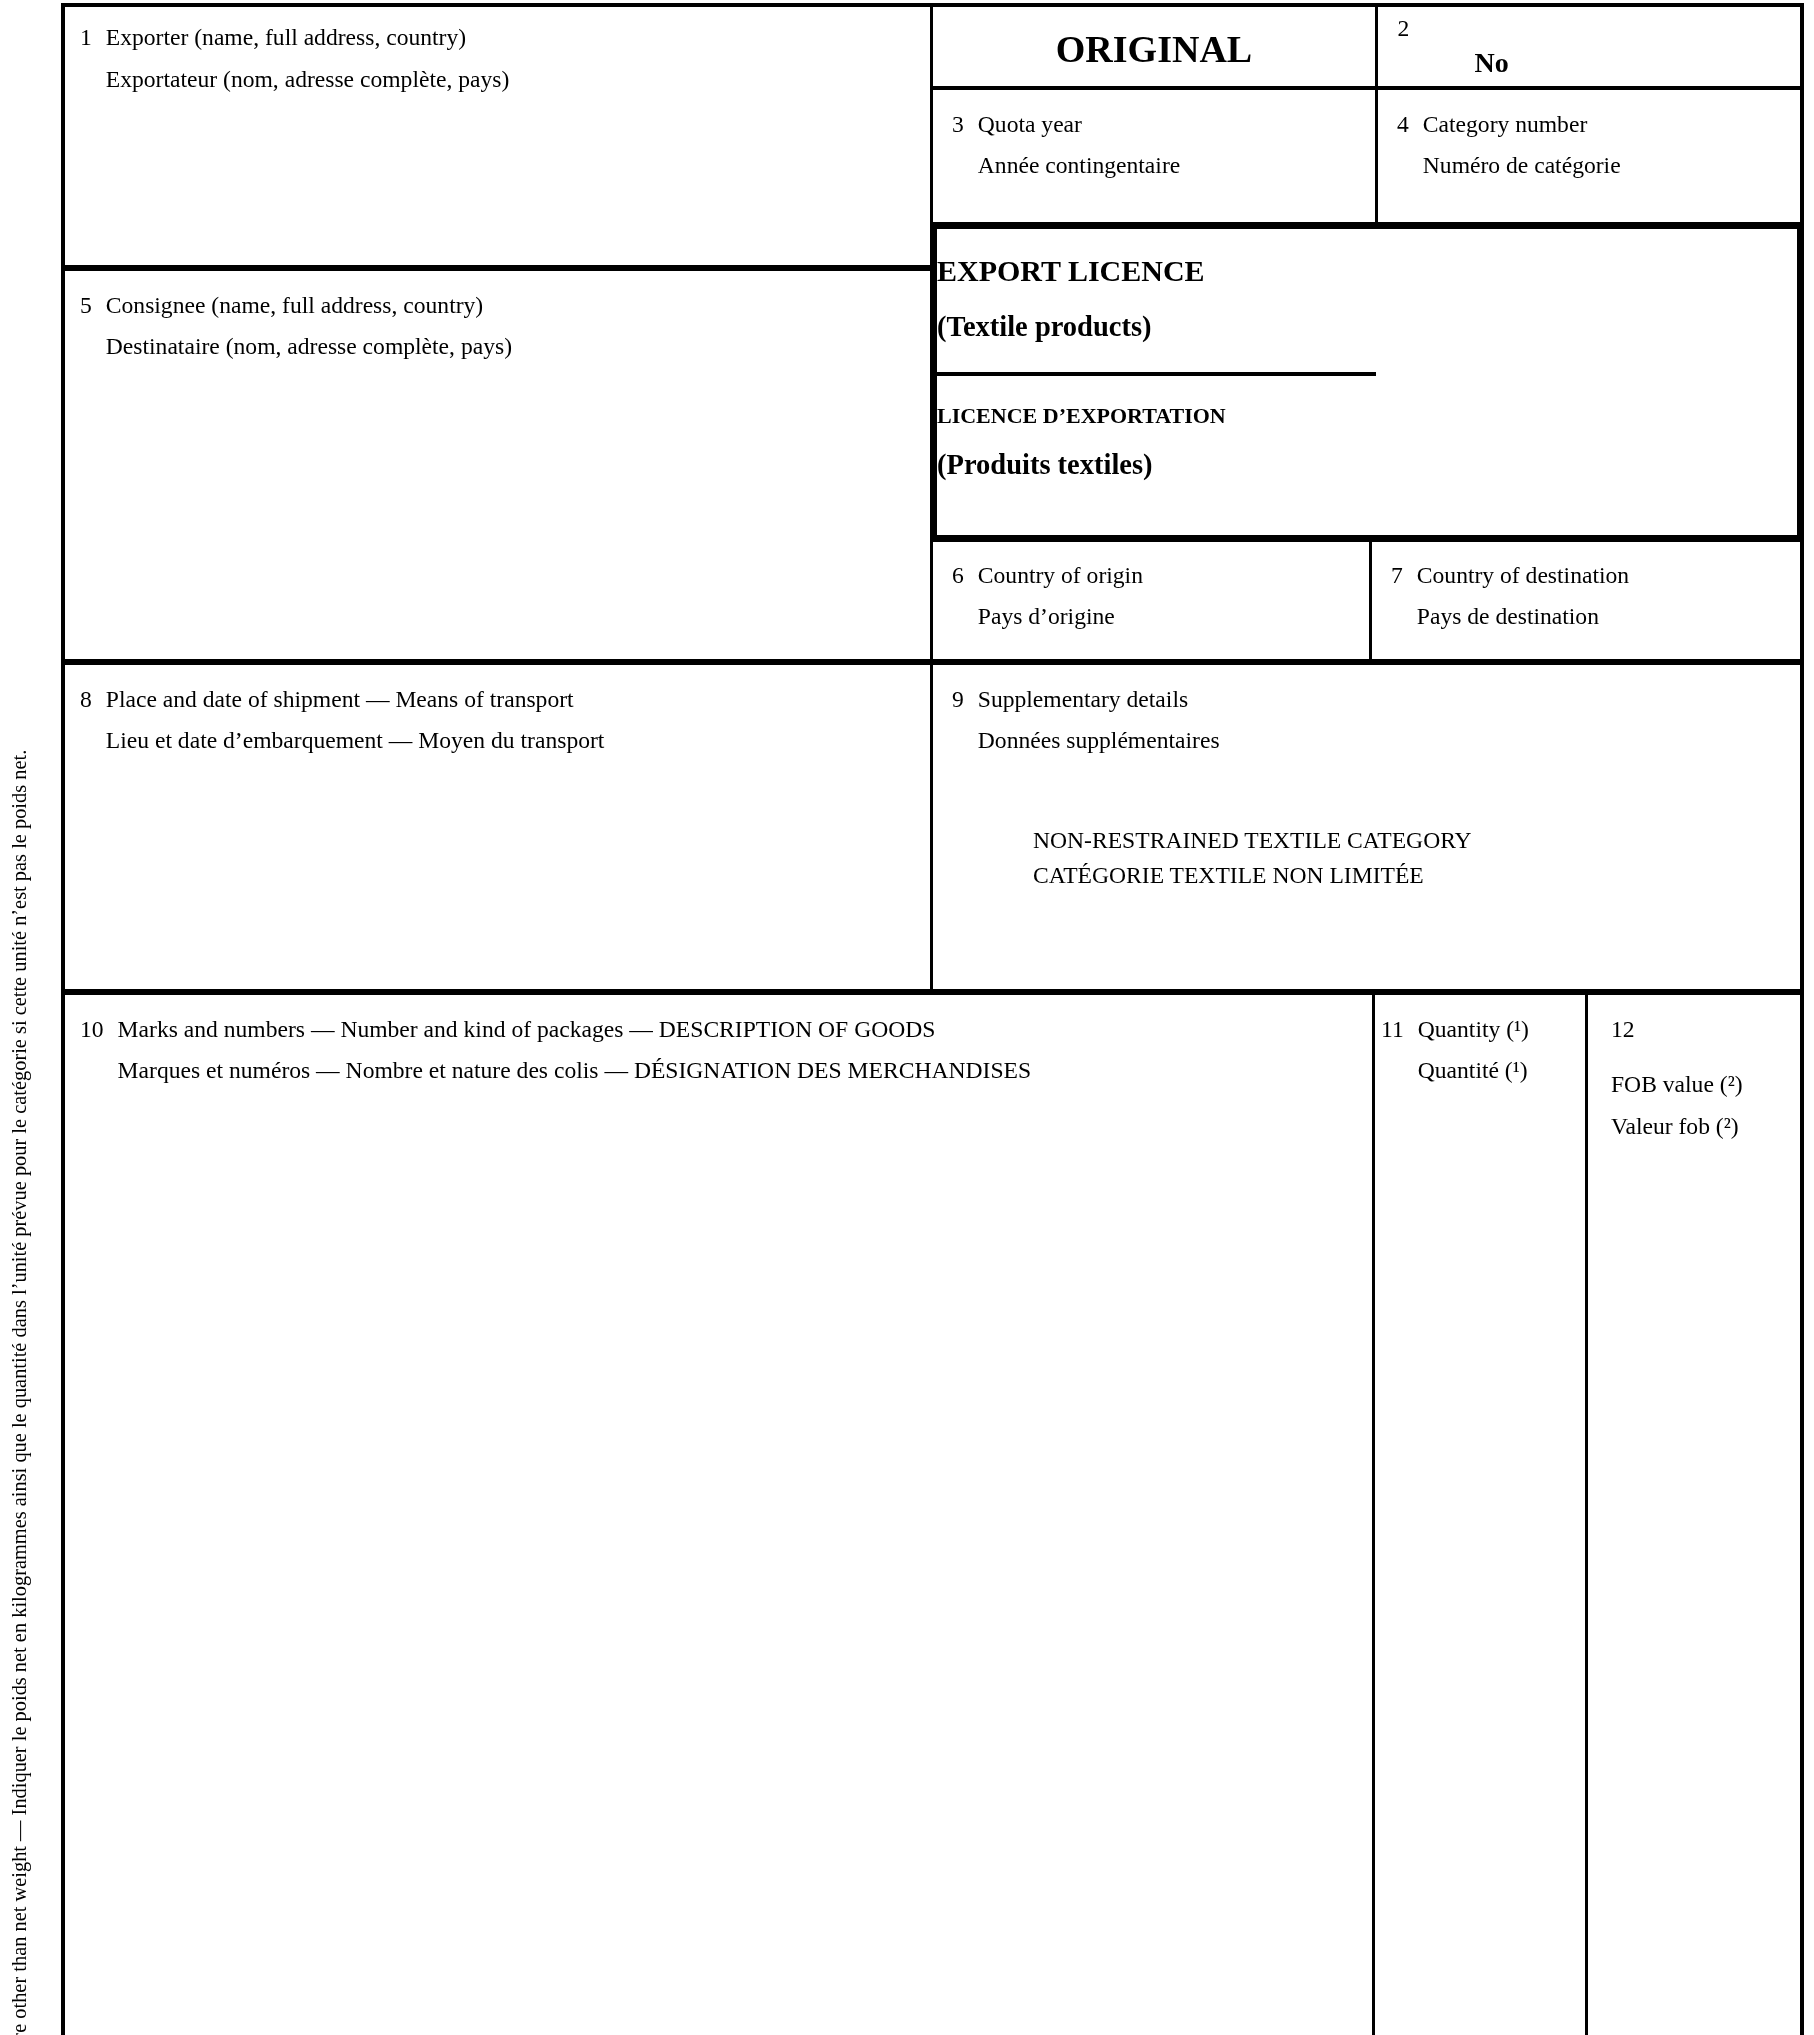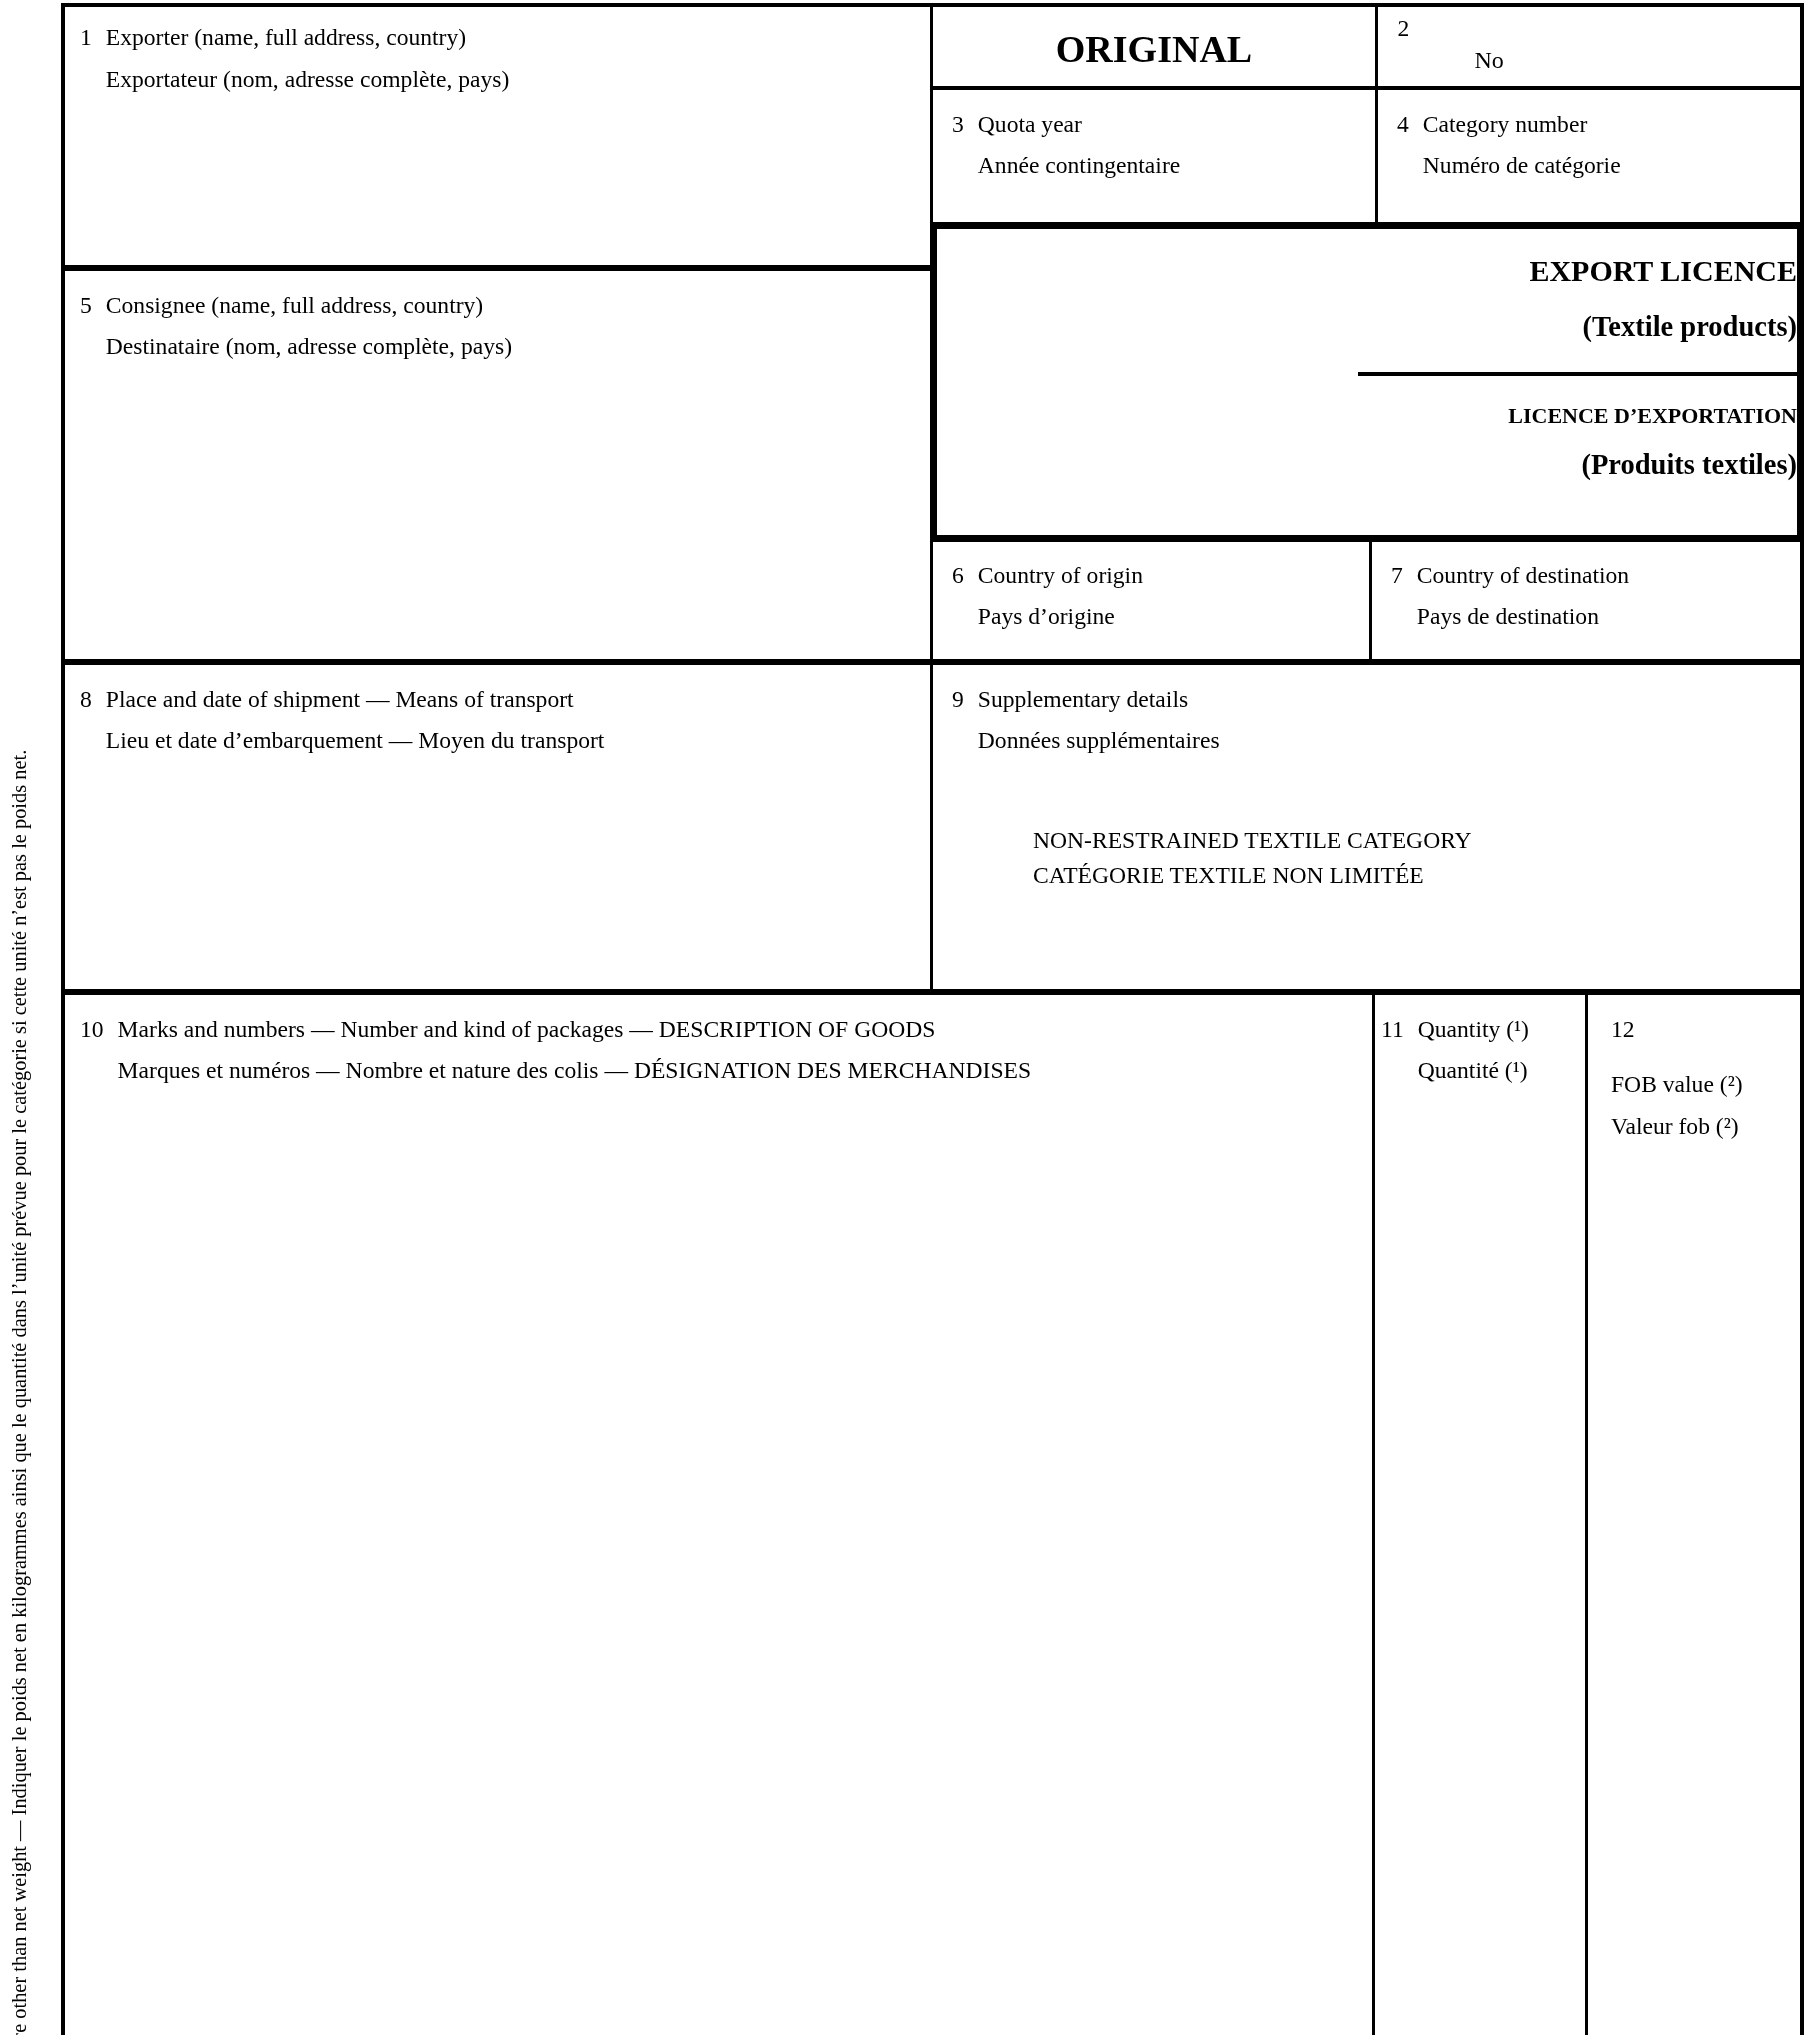--- a/index.html
+++ b/index.html
@@ -13,22 +13,22 @@
   }
   .cell{position:absolute;box-sizing:border-box;border:0 solid #000;}
   .frame{position:absolute;left:61px;top:3.3px;width:1743px;height:2711px;
          border:4.1px solid #000;box-sizing:border-box;pointer-events:none;}
   .lbl{display:flex;gap:14px;padding:14px 16.3px 0 19px;font-size:23.6px;line-height:1.75;}
   .lbl .num{flex:none;}
   .lbl .txt{display:block;}
   .center-bold{height:100%;display:flex;align-items:center;justify-content:center;
                font-weight:bold;font-size:38px;padding-top:4.1px;}
   .no-cell{padding:11.4px 0 0 19.5px;font-size:23.6px;}
-  .no-word{font-weight:normal;font-size:24px;margin:5.7px 0 0 77px;}
-  .lic{height:100%;display:flex;flex-direction:column;align-items:flex-end;font-weight:bold;text-align:center;}
+  .no-word{font-weight:bold;font-size:28px;margin:5.7px 0 0 77px;}
+  .lic{height:100%;display:flex;flex-direction:column;align-items:flex-start;font-weight:bold;text-align:center;}
   .lic-t1{margin-top:25px;font-size:30px;}
   .lic-s1{margin-top:23px;font-size:28.5px;}
   .lic-rule{margin-top:29px;width:51%;height:0;border-top:4.9px solid #000;}
   .lic-t2{margin-top:27px;font-size:22px;}
   .lic-s2{margin-top:20.4px;font-size:28.5px;}
   .note{margin:61px 0 0 100px;font-size:23.6px;line-height:1.5;}
   .footnotes{
     position:absolute;left:5.7px;top:2706px;width:2223px;
     transform:rotate(-90deg);transform-origin:0 0;
     font-size:20.4px;line-height:26px;white-space:nowrap;

